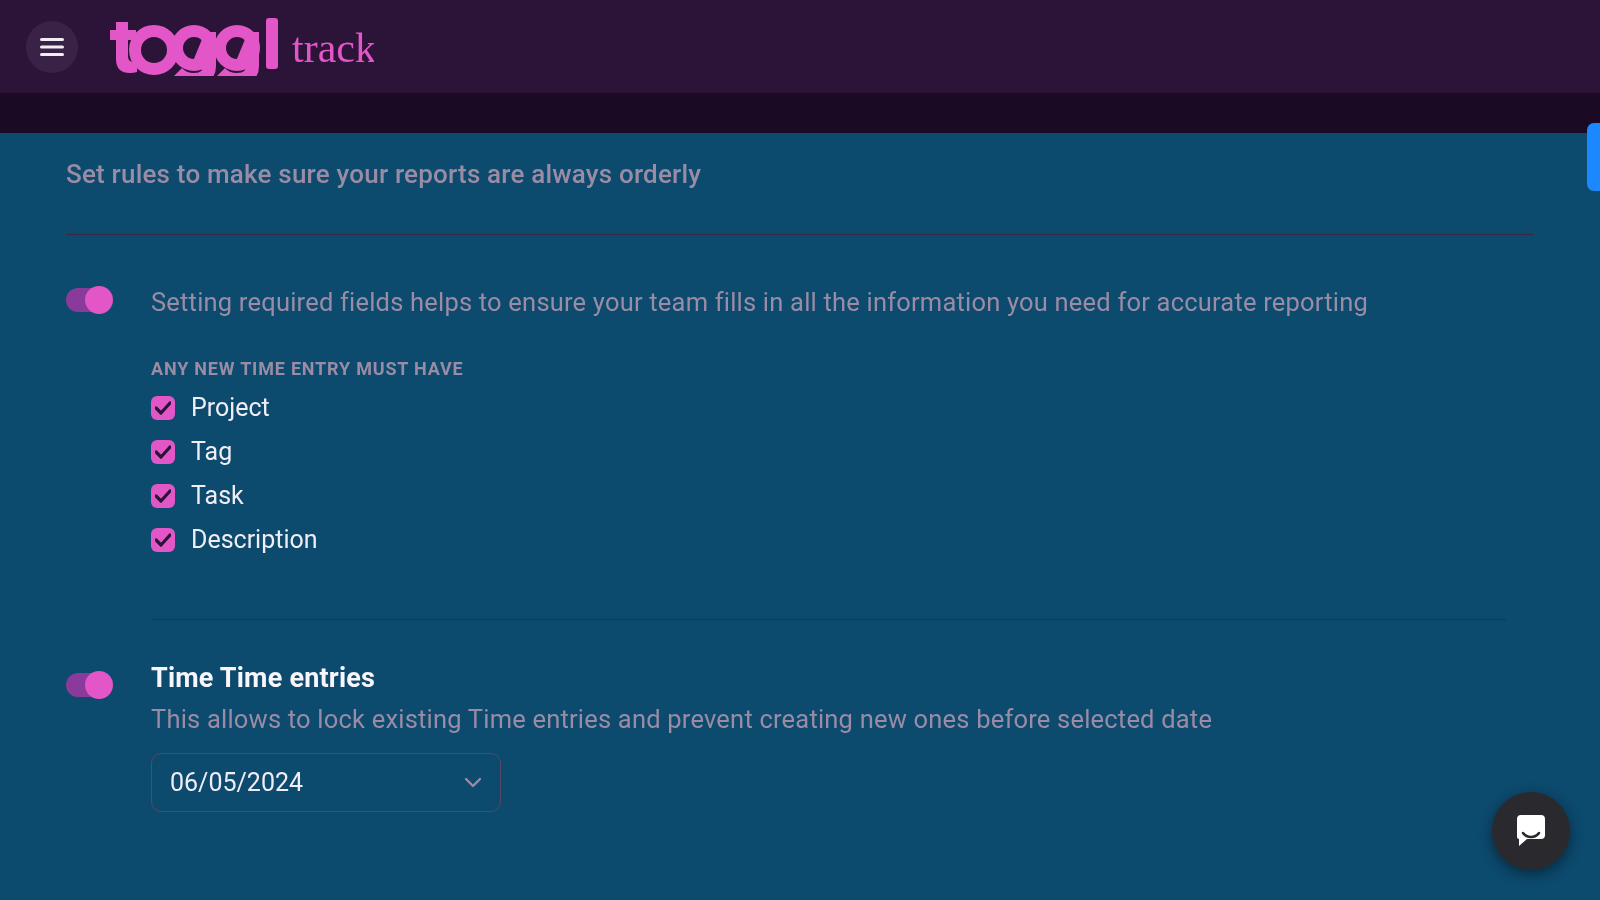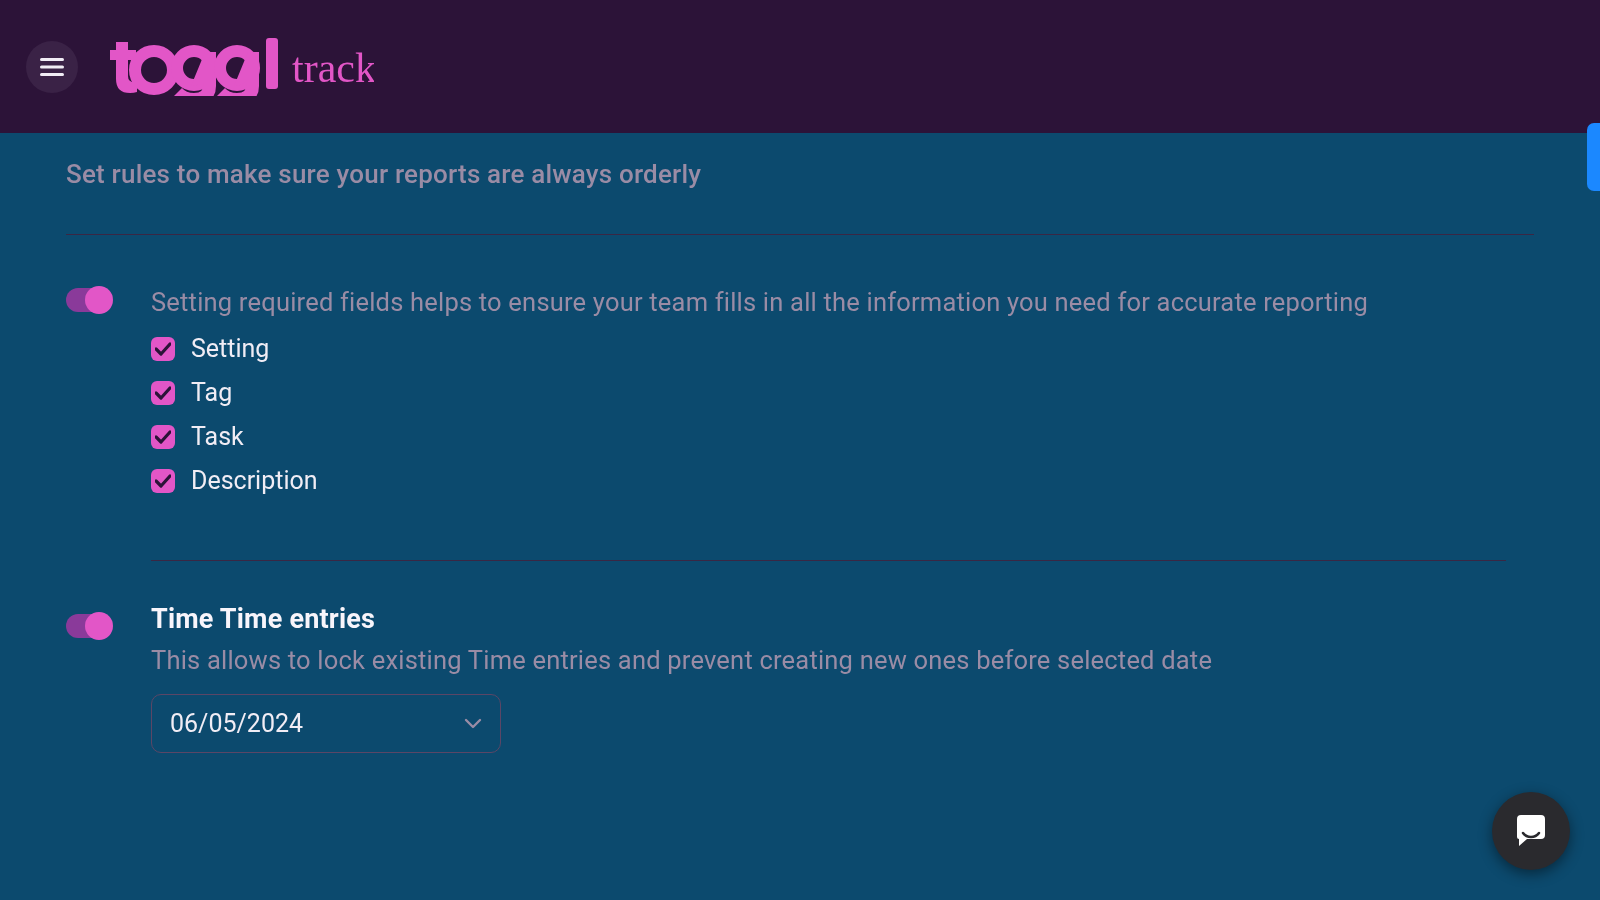--- a/index.html
+++ b/index.html
@@ -4,21 +4,21 @@
 <style>
   * { box-sizing: border-box; margin: 0; padding: 0; }
   html, body { width: 1600px; height: 900px; overflow: hidden; }
   body {
     background: #1a0a24;
     font-family: -apple-system, BlinkMacSystemFont, "Segoe UI", Roboto, Helvetica, Arial, sans-serif;
     color: #f1edf5;
   }
 
   .header {
-    height: 133px;
+    height: 93px;
     background: #2c1338;
     display: flex;
     align-items: center;
     padding-left: 26px;
     gap: 26px;
   }
   .menu-btn {
     width: 52px;
     height: 52px;
     border-radius: 50%;
@@ -222,28 +222,29 @@
   <div class="content">
     <div class="page-sub">Set rules to make sure your reports are always orderly</div>
     <div class="divider"></div>
 
     <div class="setting-block">
       <div class="toggle">
         <div class="knob"></div>
       </div>
       <div class="setting-body">
         <div class="setting-desc">Setting required fields helps to ensure your team fills in all the information you need for accurate reporting</div>
+        <div class="field-caption">ANY NEW TIME ENTRY MUST HAVE</div>
         <div class="check-list">
           <div class="check-row">
             <div class="checkbox">
               <svg width="16" height="14" viewBox="0 0 16 14">
                   <path d="M1 7 L6 12 L15 2" stroke="#2c1338" stroke-width="3.2" fill="none" stroke-linecap="round" stroke-linejoin="round"></path>
                 </svg>
             </div>
-            <span class="check-label">Setting</span>
+            <span class="check-label">Project</span>
           </div>
           <div class="check-row">
             <div class="checkbox">
               <svg width="16" height="14" viewBox="0 0 16 14">
                   <path d="M1 7 L6 12 L15 2" stroke="#2c1338" stroke-width="3.2" fill="none" stroke-linecap="round" stroke-linejoin="round"></path>
                 </svg>
             </div>
             <span class="check-label">Tag</span>
           </div>
           <div class="check-row">

